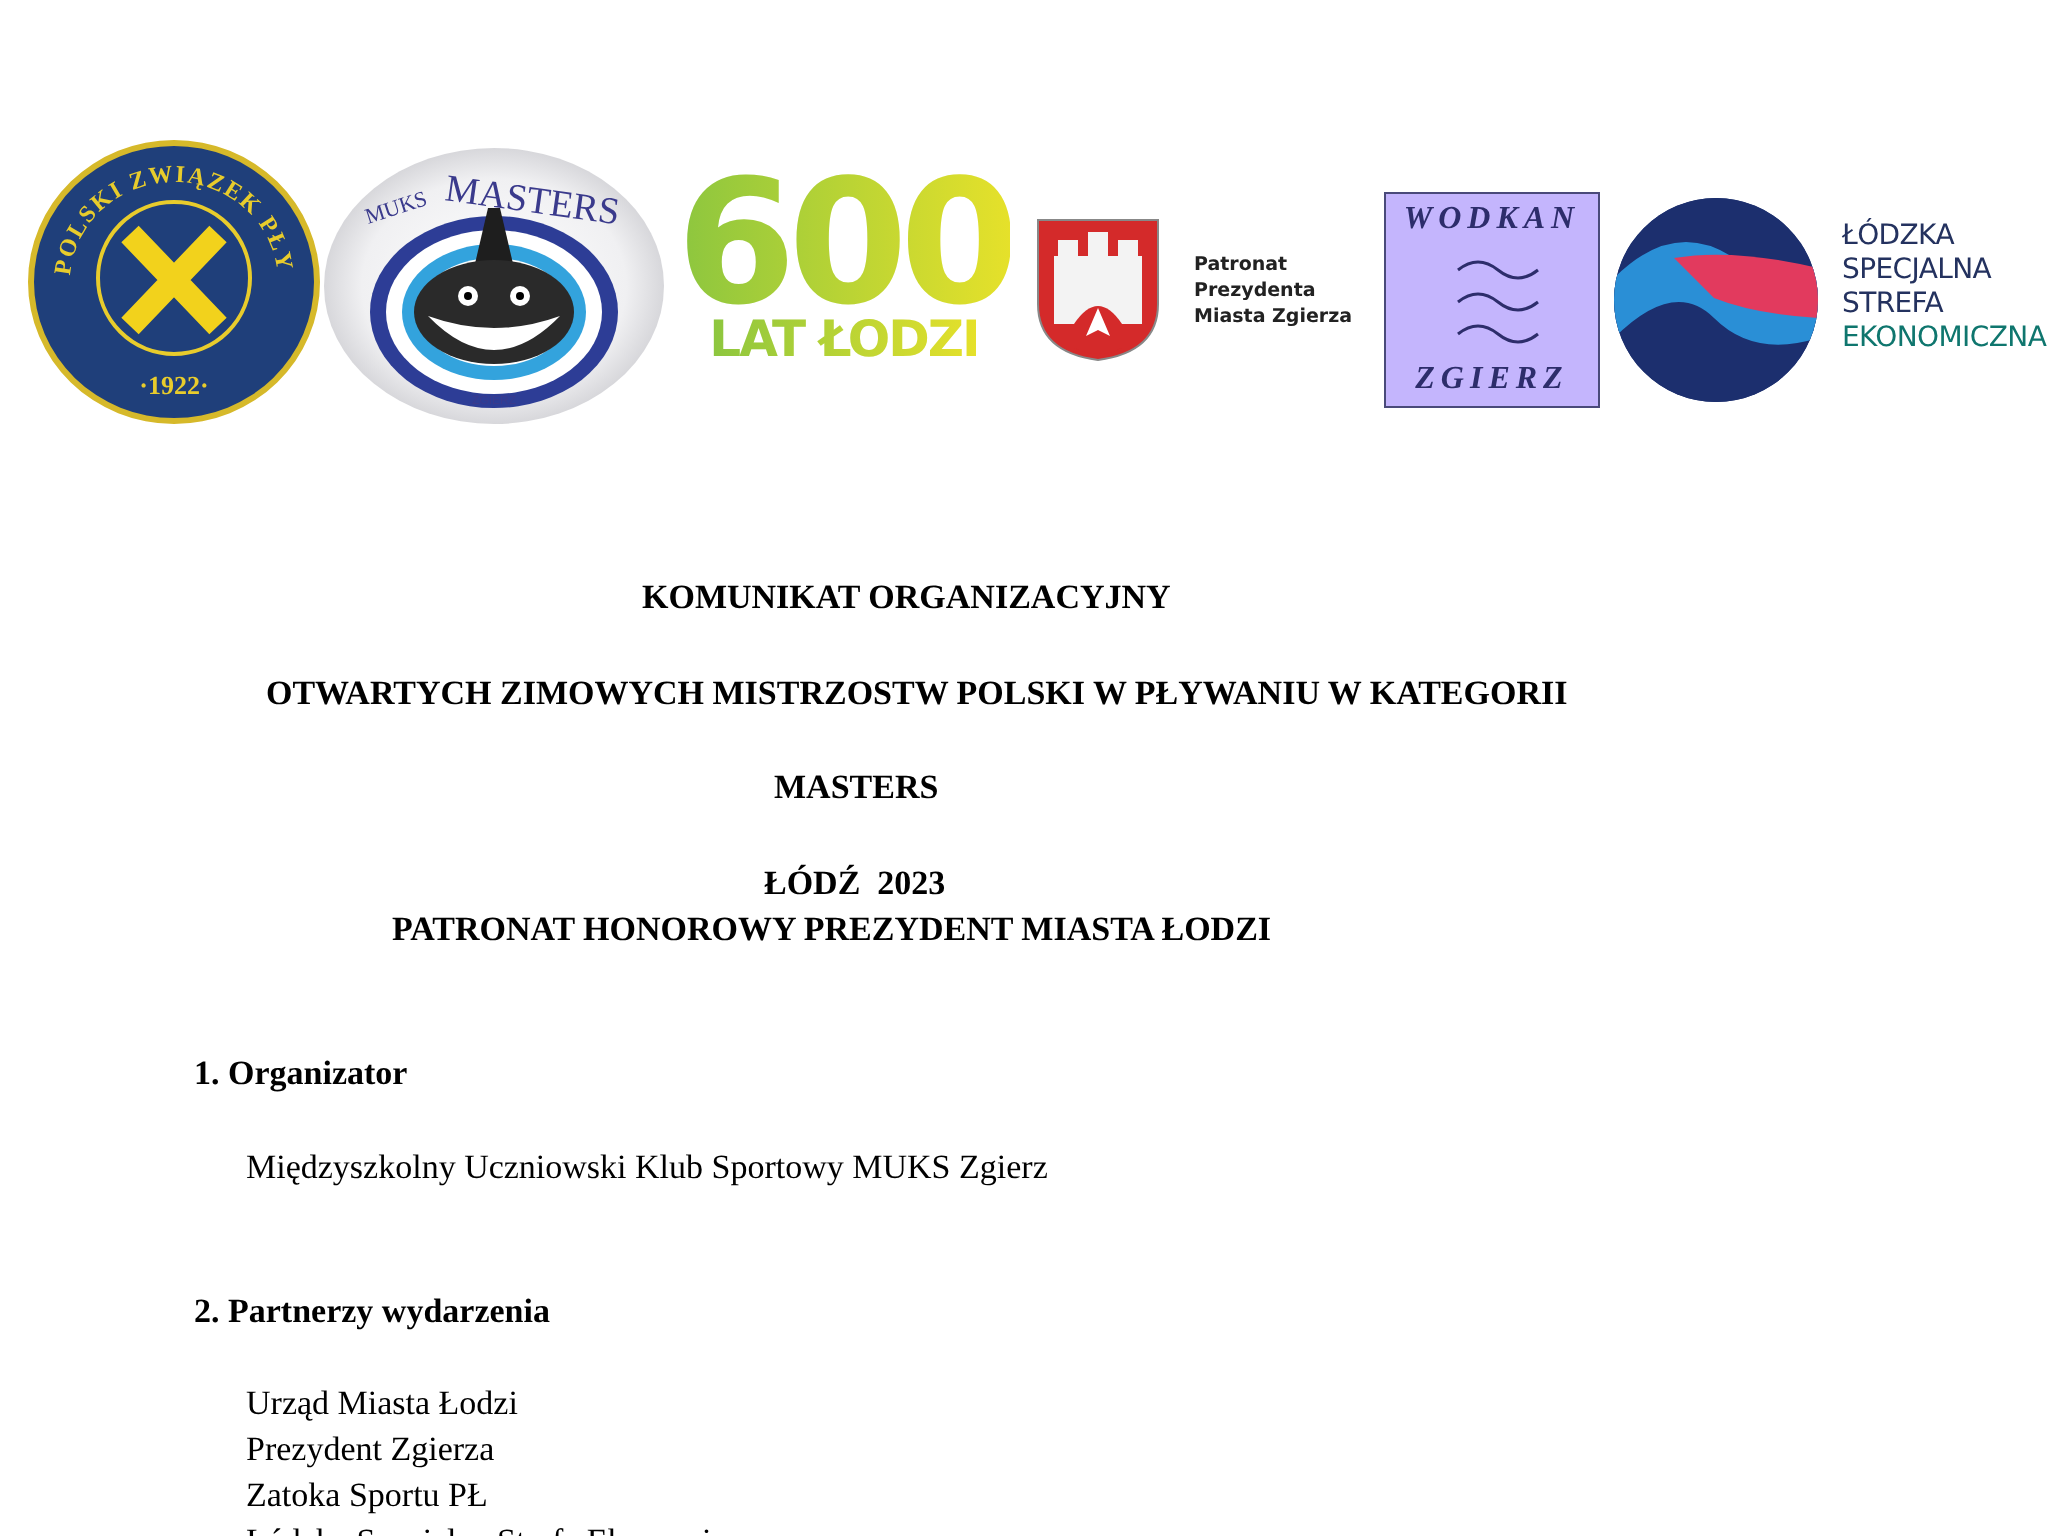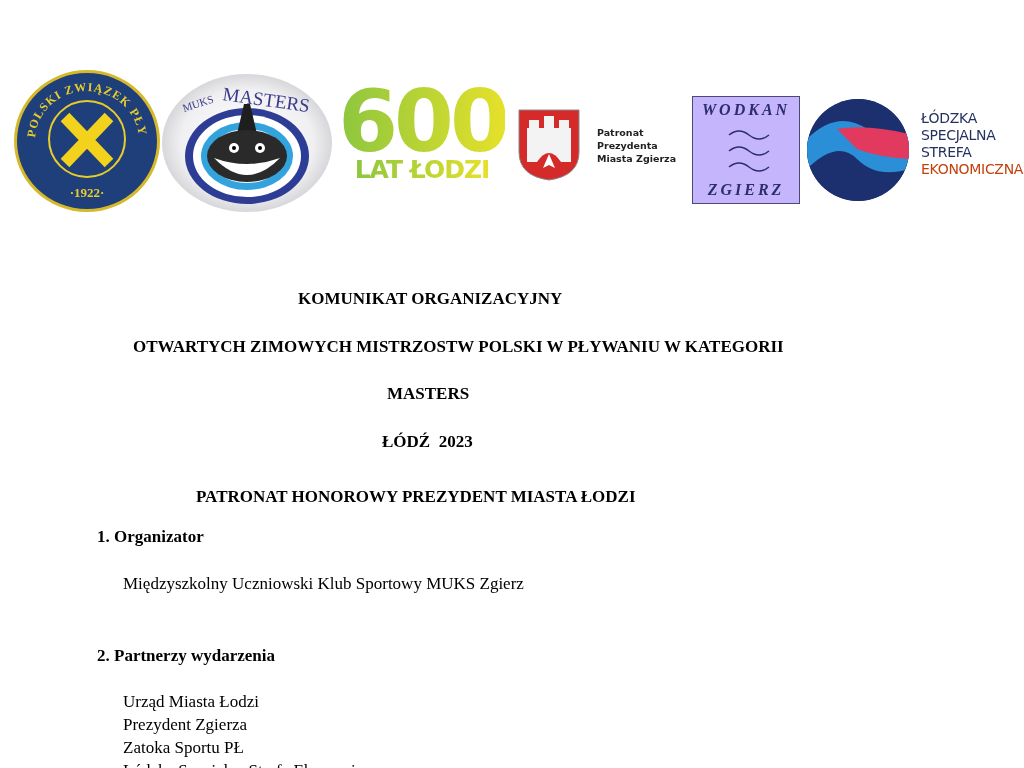--- a/index.html
+++ b/index.html
@@ -12,21 +12,21 @@
   .l600 { left:340px; top:77px; width:165px; height:104px; }
   .herb { left:517px; top:108px; width:64px; height:74px; }
   .patronat { left:597px; top:126px; font-family:"DejaVu Sans", sans-serif; font-size:9.5px; font-weight:bold; line-height:13px; color:#222; }
   .wodkan { left:692px; top:96px; width:108px; height:108px; border:1.5px solid #4a4a7a; box-sizing:border-box; background:#c4b5fd; }
   .wodkan .w1, .wodkan .w2 { position:absolute; left:0; width:100%; text-align:center; font-family:"Liberation Serif", serif; font-style:italic; font-weight:bold; color:#2d2d6b; font-size:16px; letter-spacing:3px; }
   .wodkan .w1 { top:4px; }
   .wodkan .w2 { bottom:4px; }
   .lsse-circle { left:807px; top:99px; width:102px; height:102px; border-radius:50%; overflow:hidden; background:#1c2f6e; }
   .lsse-text { left:921px; top:110px; font-family:"DejaVu Sans", sans-serif; font-size:14px; line-height:17px; letter-spacing:-0.3px; }
   .lsse-text .dark { color:#24325f; }
-  .lsse-text .grey { color:#c2410c; }
+  .lsse-text .grey { color:#0f766e; }
   
   .h { position:absolute; font-weight:bold; font-size:17px; white-space:nowrap; }
   .p { position:absolute; font-size:17px; white-space:nowrap; }
 </style>
 </head>
 <body>
 
 <div class="abs pzp">
   <svg class="ring-text" viewBox="0 0 140 136">
     <defs>
@@ -105,25 +105,25 @@
     <path d="M30 30 Q60 25 102 35 V60 Q70 58 50 50 Z" fill="#e23a5e"></path>
   </svg>
 </div>
 <div class="abs lsse-text">
   <div class="dark">ŁÓDZKA</div>
   <div class="dark">SPECJALNA</div>
   <div class="dark">STREFA</div>
   <div class="grey">EKONOMICZNA</div>
 </div>
 
-<div class="h" style="left:298px; top:289px;font-family:Liberation Serif, serif;">KOMUNIKAT ORGANIZACYJNY</div>
+<div class="h" style="left:321px; top:289px;font-family:Liberation Serif, serif;">KOMUNIKAT ORGANIZACYJNY</div>
 <div class="h" style="left:97px; top:337px;margin-left:36px;">OTWARTYCH ZIMOWYCH MISTRZOSTW POLSKI W PŁYWANIU W KATEGORII</div>
 <div class="h" style="left:387px; top:384px;">MASTERS</div>
 <div class="h" style="left:382px; top:432px; white-space:pre;text-align:right;">ŁÓDŹ  2023</div>
-<div class="h" style="left:196px; top:455px;margin-top:32px;">PATRONAT HONOROWY PREZYDENT MIASTA ŁODZI</div>
+<div class="h" style="left:196px; top:455px;">PATRONAT HONOROWY PREZYDENT MIASTA ŁODZI</div>
 
 <div class="h" style="left:97px; top:527px;">1. Organizator</div>
 <div class="p" style="left:123px; top:574px;">Międzyszkolny Uczniowski Klub Sportowy MUKS Zgierz</div>
 
 <div class="h" style="left:97px; top:646px;">2. Partnerzy wydarzenia</div>
 <div class="p" style="left:123px; top:692px;">Urząd Miasta Łodzi</div>
 <div class="p" style="left:123px; top:715px;">Prezydent Zgierza</div>
 <div class="p" style="left:123px; top:738px;">Zatoka Sportu PŁ</div>
 <div class="p" style="left:123px; top:761px;">Łódzka Specjalna Strefa Ekonomiczna</div>
 

